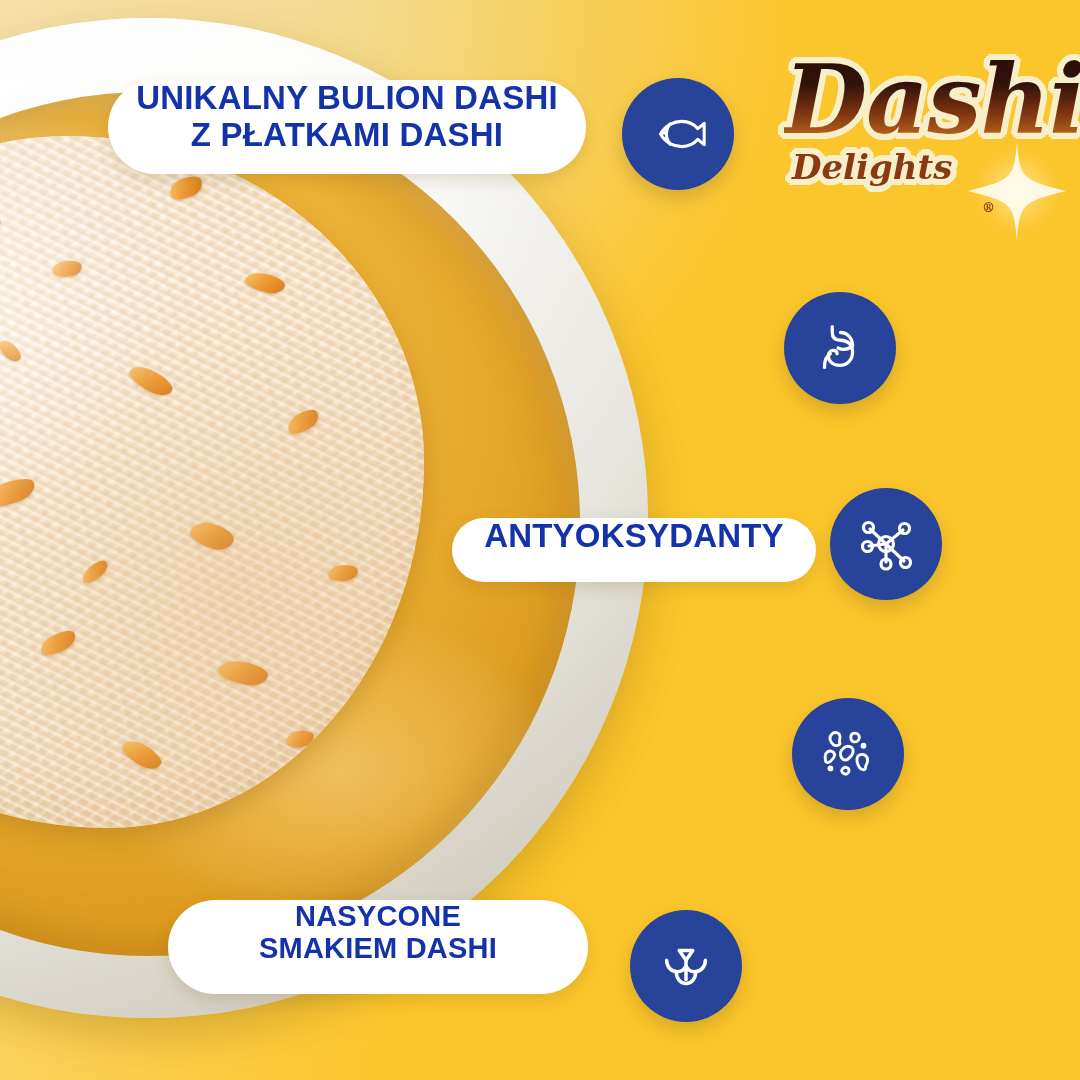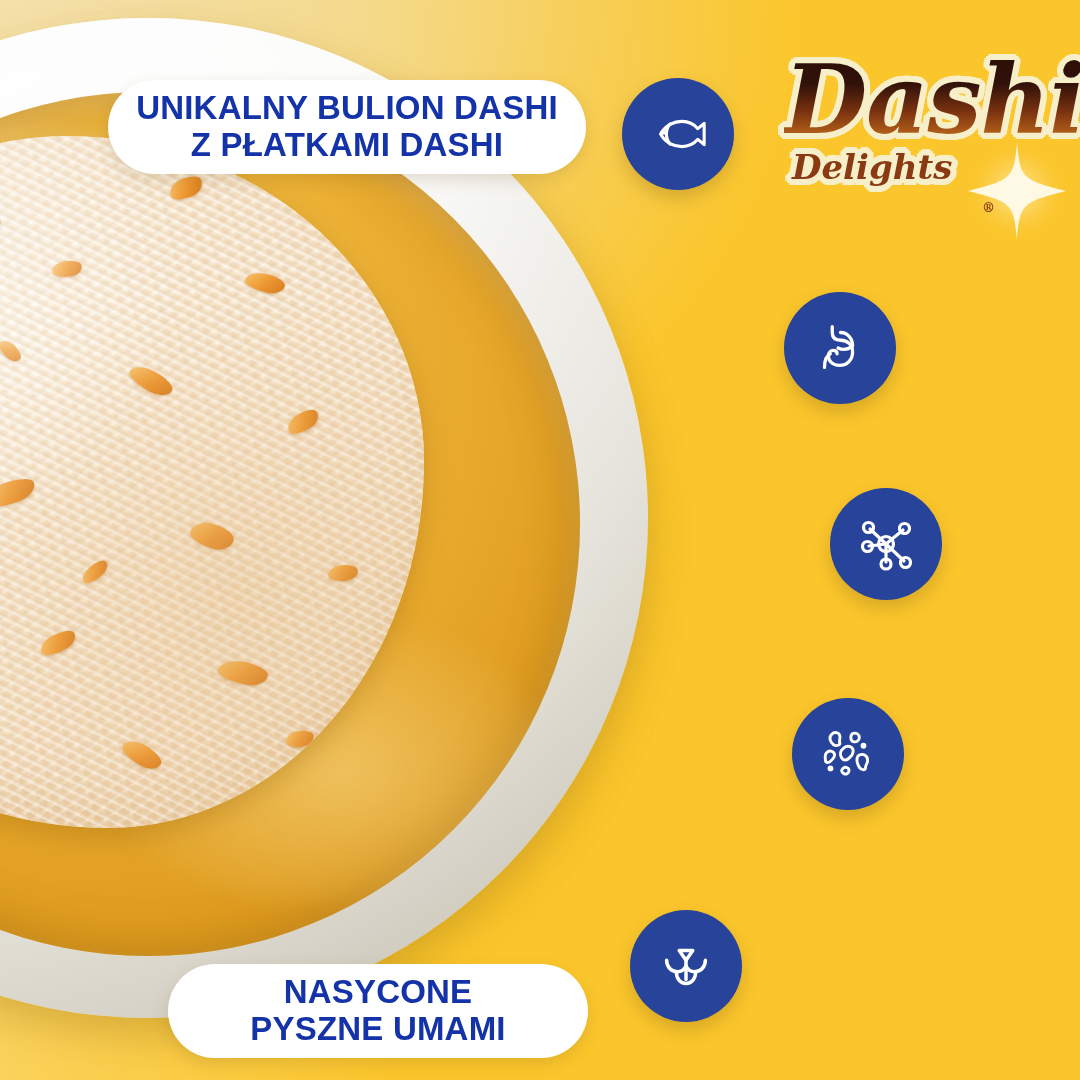--- a/index.html
+++ b/index.html
@@ -110,21 +110,21 @@
   .flake{
     background:linear-gradient(130deg, #F7C063 0%, #EE9A34 45%, #D97B1C 100%);
     box-shadow:0 1px 3px rgba(140,80,10,0.35);
   }
 
   
   .pill{
     position:absolute;
     background:#FFFFFF;
     border-radius:999px;
-    display:flex; align-items:center; justify-content:center;
+    display:flex; align-items:flex-start; justify-content:center;
     text-align:center;
     color:#1433A8;
     font-weight:700;
     letter-spacing:0.2px;
     line-height:1.12;
     box-shadow:0 6px 16px rgba(120,90,20,0.18);
     padding:0 26px;
   }
 
   
@@ -210,26 +210,29 @@
   </div>
 
   <div class="pill" style="left:108px; top:80px; width:478px; height:94px; font-size:33px;">
     <span>
       <span>UNIKALNY BULION DASHI</span><br>
       <span>Z PŁATKAMI DASHI</span>
     </span>
   </div>
 
 
-
-
-  <div class="pill" style="left:168px; top:964px; width:420px; height:94px; font-size:33px;">
+  <div class="pill" style="left:452px; top:518px; width:364px; height:64px; font-size:33px;">
+    <span>ANTYOKSYDANTY</span>
+  </div>
+
+
+  <div class="pill" style="left:168px; top:900px; width:420px; height:94px; font-size:29px;">
     <span>
       <span>NASYCONE</span><br>
-      <span>PYSZNE UMAMI</span>
+      <span>SMAKIEM DASHI</span>
     </span>
   </div>
 
   <div class="icon-circle" style="left:622px; top:78px; width:112px; height:112px;">
     <span>
       <svg width="62" height="62" viewBox="0 0 64 64" fill="none" stroke="#ffffff" stroke-width="3.2" stroke-linecap="round" stroke-linejoin="round">
         <path d="M14 32c5-9 14-13 22-13 7.5 0 13 3.4 16.5 7.5l6.5-5.5v22l-6.5-5.5C49 41.6 43.5 45 36 45c-8 0-17-4-22-13z"></path>
         <path d="M24 21.5C21 25 20 28.5 20 32s1 7 4 10.5"></path>
         <circle cx="17.5" cy="30.5" r="2.3" fill="#ffffff" stroke="none"></circle>
       </svg>

